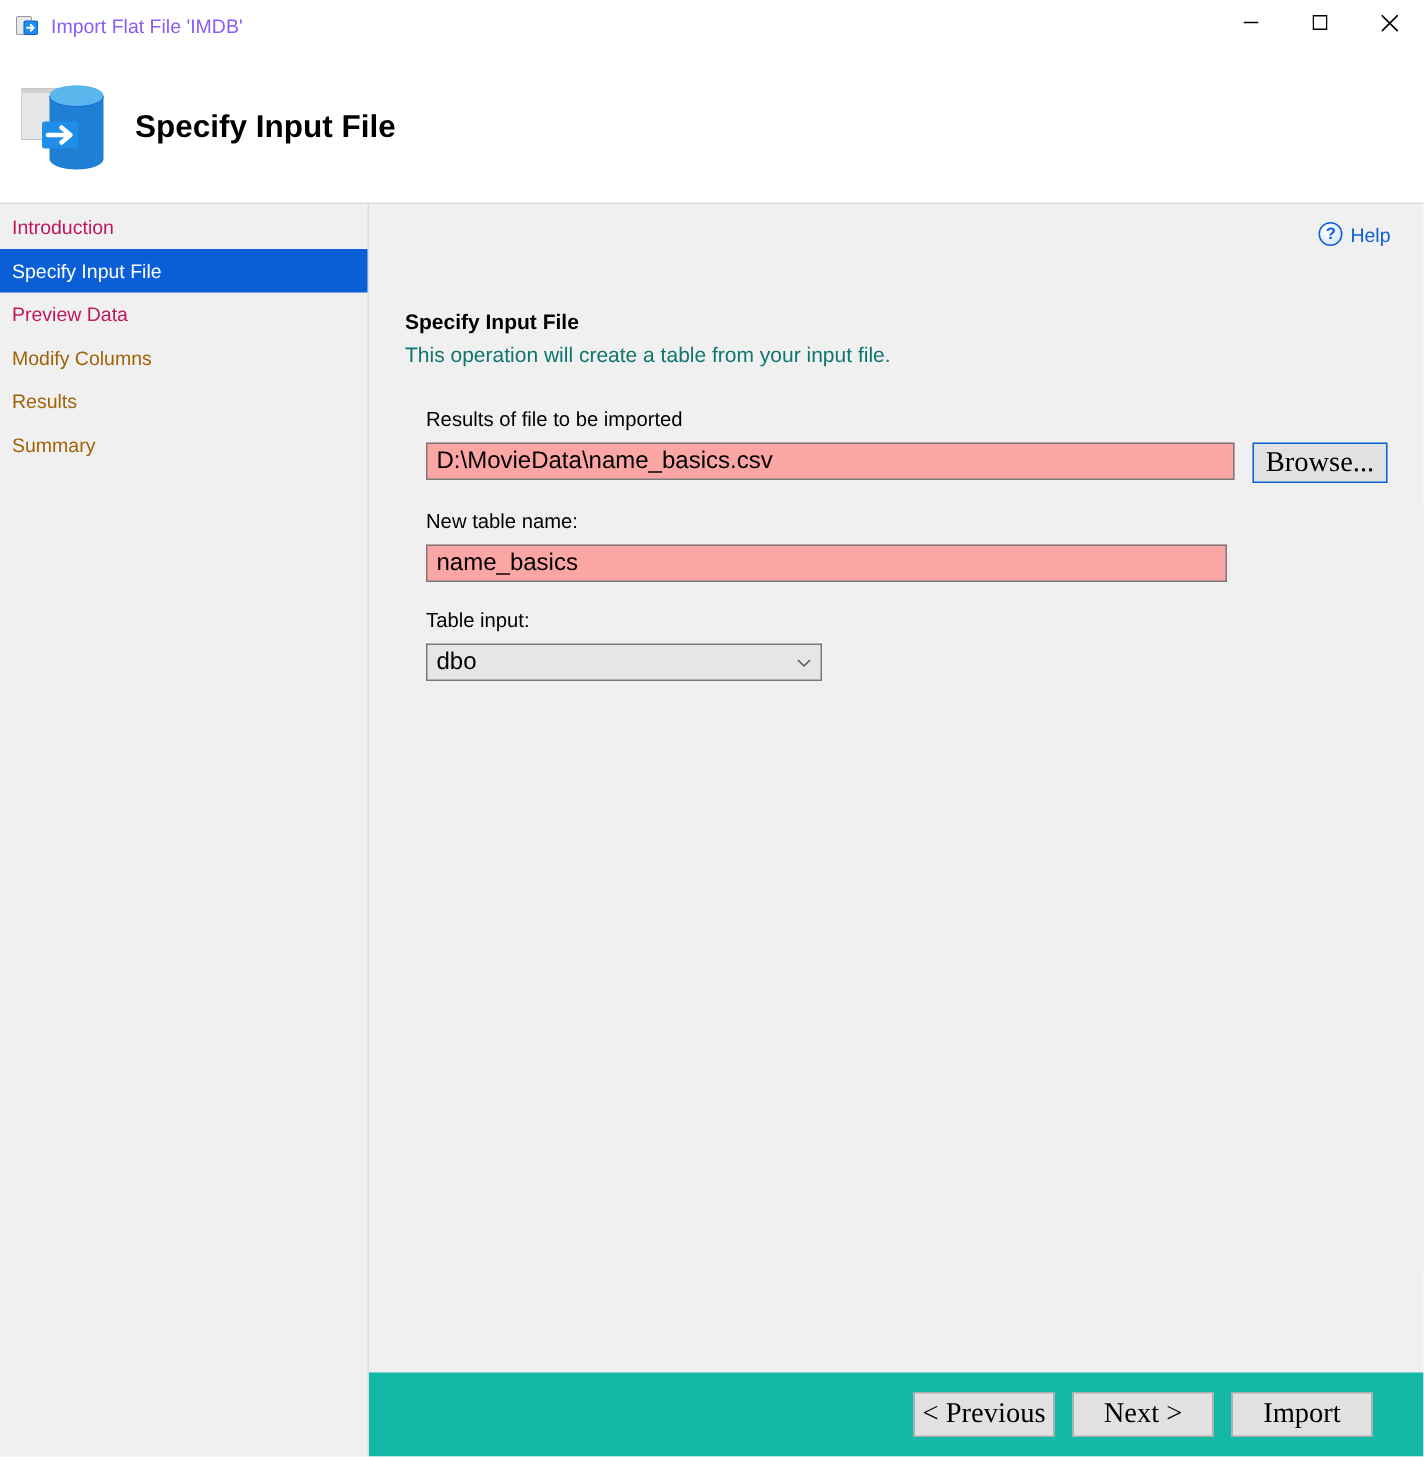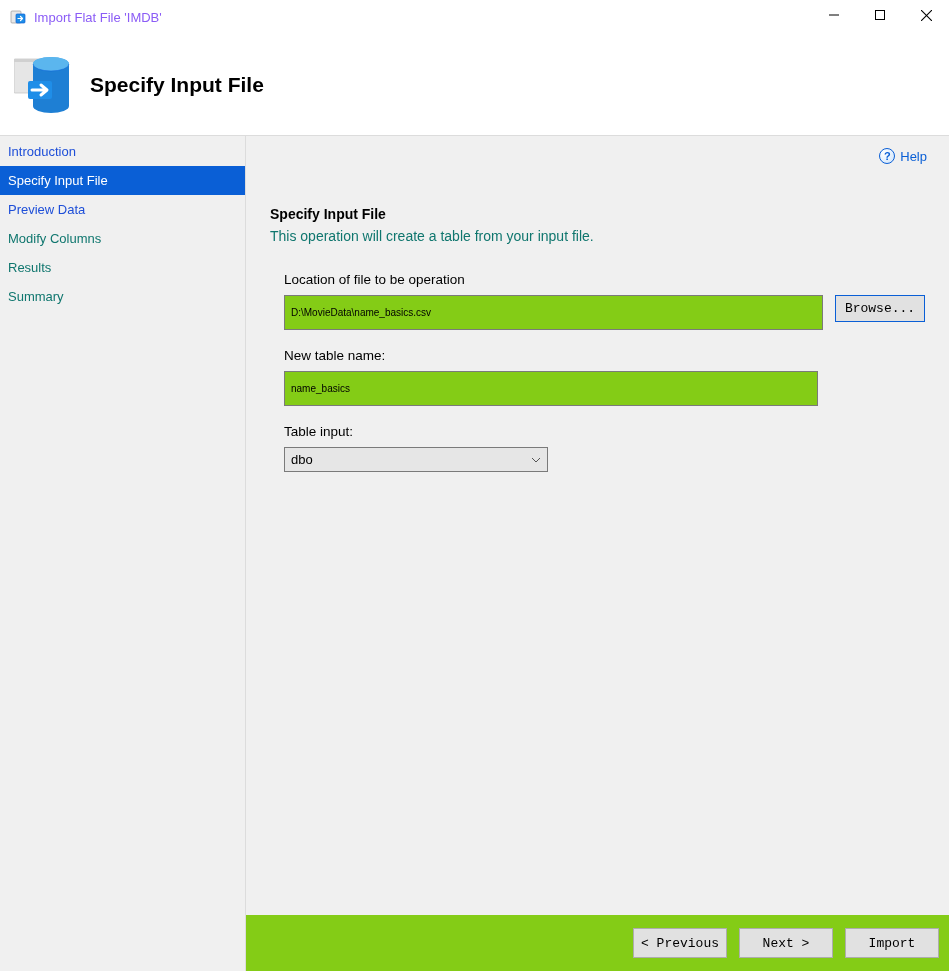--- a/index.html
+++ b/index.html
@@ -76,26 +76,26 @@
       border-right: 1px solid #dcdcdc;
       padding-top: 1px;
     }
     .sidebar .nav-item {
       display: block;
       padding: 7px 8px;
       font-size: 13px;
       color: #0066cc;
       cursor: pointer;
     }
-    .sidebar .nav-item.done { color: #1d4ed8; }
+    .sidebar .nav-item.done { color: #be185d; }
     .sidebar .nav-item.active {
       background: #0a5fd6;
       color: #ffffff;
     }
-    .sidebar .nav-item.future { color: #0f766e; }
+    .sidebar .nav-item.future { color: #a16207; }
     
     .content {
       flex: 1;
       display: flex;
       flex-direction: column;
       background: #f0f0f0;
       position: relative;
     }
     .help-link {
       position: absolute;
@@ -134,71 +134,71 @@
     }
     .form-group { margin-bottom: 18px; padding-left: 14px; }
     .form-label {
       display: block;
       font-size: 13.5px;
       margin-bottom: 8px;
       color: #000;
     }
     .form-row { display: flex; align-items: stretch; gap: 12px; }
     input[type="text"].field {
-      height: 35px;
+      height: 25px;
       border: 1px solid #7a7a7a;
-      background: #84cc16;
+      background: #fca5a5;
       font-family: inherit;
-      font-size: 10px;
+      font-size: 16px;
       padding: 2px 6px;
       outline: none;
     }
     .field-wide { flex: 1; max-width: 542px; }
     .field-med { width: 534px; }
     .btn {
       height: 27px;
       min-width: 90px;
       border: 1px solid #adadad;
       background: #e1e1e1;
-      font-family: Liberation Mono, monospace;
-      font-size: 13px;
+      font-family: Liberation Serif, serif;
+      font-size: 19px;
       color: #000;
       cursor: pointer;
     }
     .btn.primary-outline {
       border: 1.5px solid #0a5fd6;
       background: #e1e1e1;
     }
     .dropdown {
       width: 264px;
       height: 25px;
       border: 1px solid #7a7a7a;
       background: #e6e6e6;
       display: flex;
       align-items: center;
       justify-content: space-between;
       padding: 0 6px;
-      font-size: 13px;
+      font-size: 16px;
       cursor: pointer;
     }
     .dropdown .chev {
       width: 10px; height: 10px;
       display: inline-flex;
       align-items: center;
       justify-content: center;
     }
     
     .footer {
       height: 56px;
       display: flex;
       align-items: center;
       justify-content: flex-end;
       gap: 12px;
-      padding-right: 10px;
-      background: #84cc16;
+      padding-right: 34px;
+      background: #14b8a6;
     }
     .footer .btn { min-width: 94px; height: 30px; }
   </style>
 </head>
 <body>
 
 <div class="titlebar">
   <span class="app-icon">
     <svg width="16" height="16" viewBox="0 0 16 16">
       <rect x="1" y="2" width="10" height="12" rx="1" fill="#e8e8e8" stroke="#9a9a9a" stroke-width="0.7"></rect>
@@ -261,21 +261,21 @@
     <a class="help-link">
       <span class="qmark">?</span>
       <span>Help</span>
     </a>
 
     <div class="content-inner">
       <h2>Specify Input File</h2>
       <div class="subtitle">This operation will create a table from your input file.</div>
 
       <div class="form-group">
-        <label class="form-label">Location of file to be operation</label>
+        <label class="form-label">Results of file to be imported</label>
         <div class="form-row">
           <input type="text" class="field field-wide" value="D:\MovieData\name_basics.csv" style="">
           <button class="btn primary-outline">Browse...</button>
         </div>
       </div>
 
       <div class="form-group">
         <label class="form-label">New table name:</label>
         <input type="text" class="field field-med" value="name_basics" style="">
       </div>

